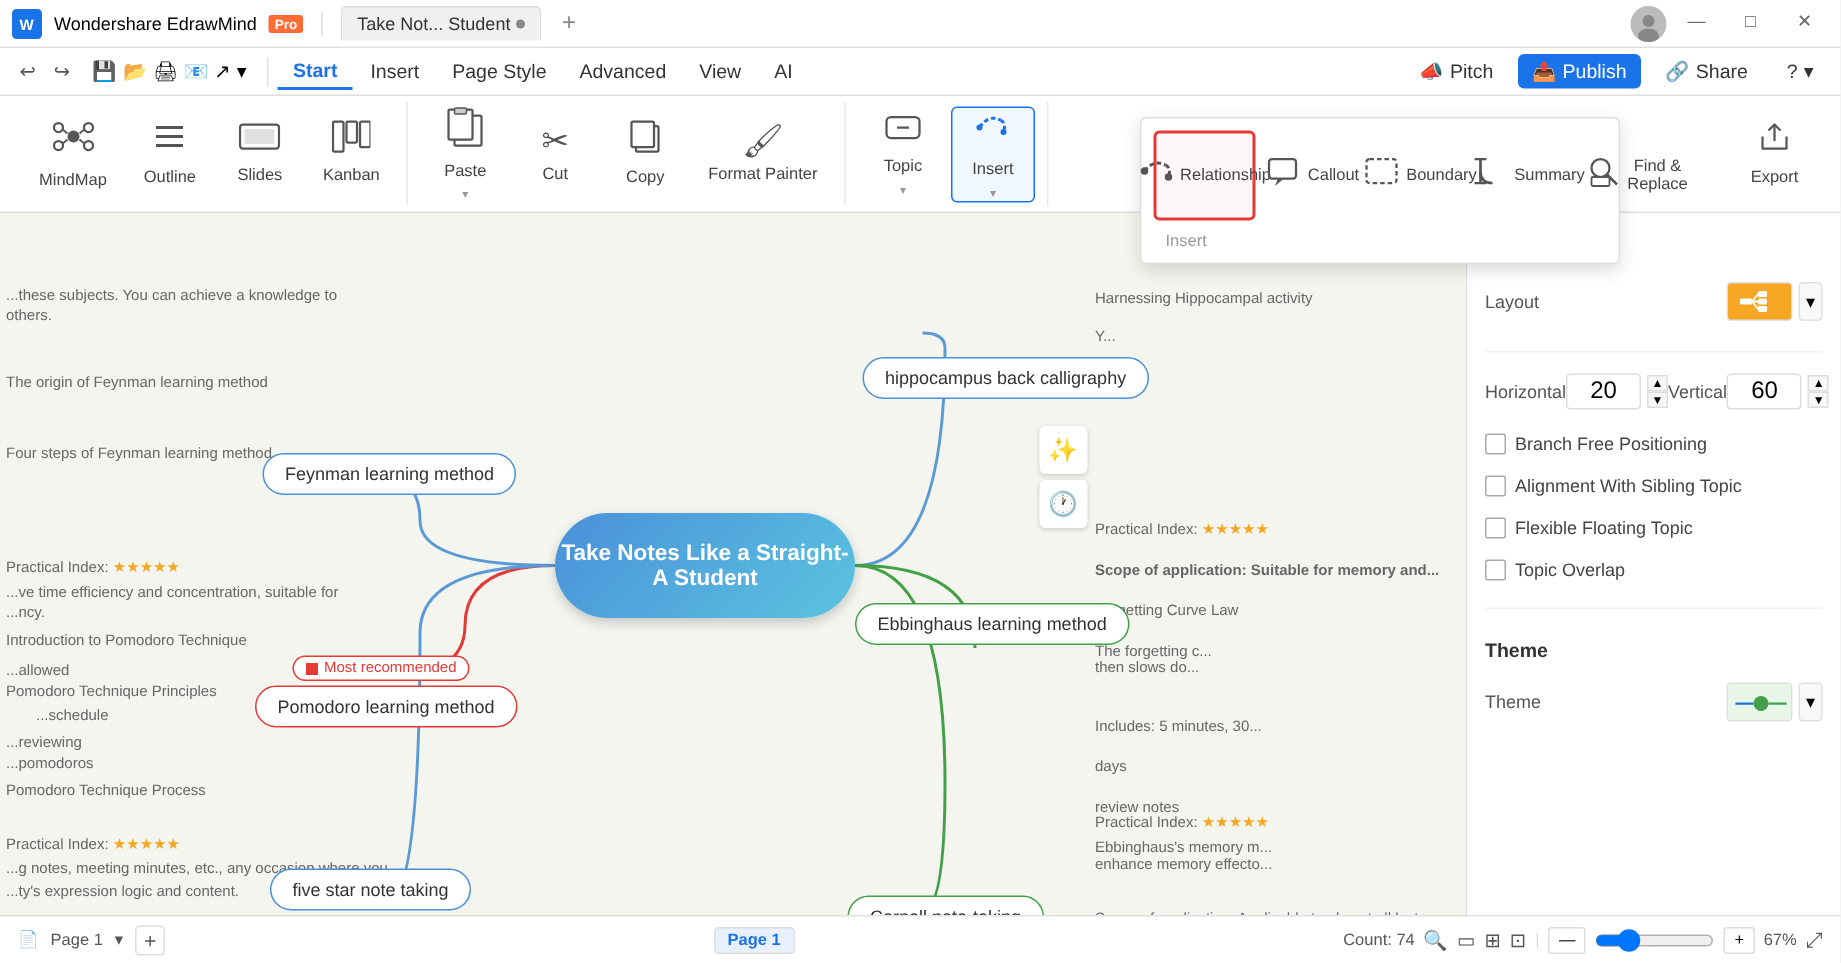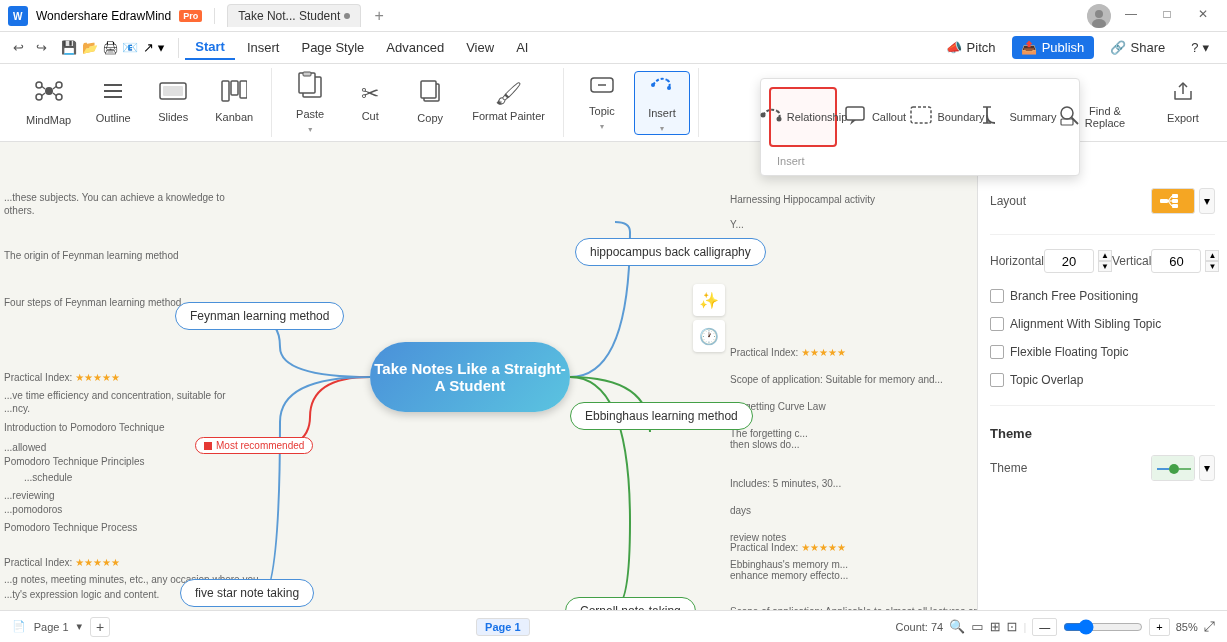--- a/index.html
+++ b/index.html
@@ -78,21 +78,21 @@
     .right-panel {
       width: 250px; background: #fff; border-left: 1px solid #e0e0e0;
       padding: 12px; overflow-y: auto; display: flex; flex-direction: column; gap: 10px;
     }
 
     
     .panel-title { font-size: 13px; font-weight: 600; color: #333; margin-bottom: 8px; }
     .panel-row { display: flex; align-items: center; justify-content: space-between; margin-bottom: 6px; }
     .panel-label { font-size: 12px; color: #555; }
     .panel-input-group { display: flex; align-items: center; gap: 4px; }
-    .panel-input { width: 50px; height: 24px; border: 1px solid #ddd; border-radius: 3px; text-align: center; font-size: 13px; padding: 2px; }
+    .panel-input { width: 50px; height: 24px; border: 1px solid #ddd; border-radius: 3px; text-align: center; font-size: 16px; padding: 2px; }
     .panel-stepper { display: flex; flex-direction: column; }
     .panel-stepper button { width: 14px; height: 11px; border: 1px solid #ddd; background: #f8f8f8; cursor: pointer; font-size: 8px; display: flex; align-items: center; justify-content: center; padding: 0; }
     .panel-reset-btn { padding: 3px 10px; border: 1px solid #ddd; border-radius: 3px; background: #f8f8f8; cursor: pointer; font-size: 12px; color: #555; }
     .panel-checkbox-row { display: flex; align-items: center; gap: 6px; margin-bottom: 4px; }
     .panel-checkbox { width: 14px; height: 14px; border: 1px solid #aaa; border-radius: 2px; background: #fff; display: flex; align-items: center; justify-content: center; }
     .panel-checkbox-label { font-size: 12px; color: #444; }
     .panel-section-title { font-size: 13px; font-weight: 600; color: #333; margin: 6px 0 4px; }
 
     
     .right-icons {
@@ -414,20 +414,21 @@
     <div class="small-text" style="left:4px;top:330px;margin-left:20px;">...schedule</div>
     <div class="small-text" style="left:4px;top:348px;">...reviewing</div>
     <div class="small-text" style="left:4px;top:362px;">...pomodoros</div>
     <div class="small-text" style="left:4px;top:380px;">Pomodoro Technique Process</div>
 
     <div style="position:absolute;left:195px;top:295px;background:#fff;border:1px solid #e53935;border-radius:10px;padding:2px 8px;font-size:10px;color:#e53935;display:flex;align-items:center;gap:4px;z-index:10;">
       <span style="width:8px;height:8px;background:#e53935;border-radius:50;display:inline-block;"></span>
       Most recommended
     </div>
 
+    <div class="branch-node red" style="left:170px;top:315px;">Pomodoro learning method</div>
 
     <div class="small-text" style="left:4px;top:415px;">Practical Index: <span class="stars">★★★★★</span></div>
     <div class="small-text" style="left:4px;top:432px;">...g notes, meeting minutes, etc., any occasion where you</div>
     <div class="small-text" style="left:4px;top:447px;">...ty's expression logic and content.</div>
     <div class="small-text" style="left:4px;top:467px;">...to say, Why is this worth discussing?</div>
 
     <div class="branch-node blue" style="left:180px;top:437px;">five star note taking</div>
 
     <div class="center-node">
       <span>Take Notes Like a Straight-A Student</span>
@@ -435,21 +436,21 @@
 
     <div style="position:absolute;left:730px;top:52px;">
       <div class="small-text" style="position:relative;left:0;top:0;">Harnessing Hippocampal activity</div>
       <div class="small-text" style="position:relative;left:0;top:14px;">Y...</div>
     </div>
 
     <div class="branch-node blue" style="left:575px;top:52px;margin-top:44px;">hippocampus back calligraphy</div>
 
     <div style="position:absolute;left:730px;top:205px;">
       <div class="small-text" style="position:relative;">Practical Index: <span class="stars">★★★★★</span></div>
-      <div class="small-text" style="position:relative;top:16px;">Scope of application: Suitable for memory and...</div>
+      <div class="small-text" style="position:relative;top:16px;font-weight:bold;">Scope of application: Suitable for memory and...</div>
       <div class="small-text" style="position:relative;top:32px;">Forgetting Curve Law</div>
       <div class="small-text" style="position:relative;top:48px;">The forgetting c...<br>then slows do...</div>
       <div class="small-text" style="position:relative;top:76px;">Includes: 5 minutes, 30...</div>
       <div class="small-text" style="position:relative;top:92px;">days</div>
       <div class="small-text" style="position:relative;top:108px;">review notes</div>
       <div class="small-text" style="position:relative;top:124px;">Ebbinghaus's memory m...<br>enhance memory effecto...</div>
       <div class="small-text" style="position:relative;top:152px;">Diversity of memory methods</div>
 
     </div>
 
@@ -563,16 +564,16 @@
   <div class="statusbar-right">
     <span>Count: 74</span>
     <span style="font-size:13px;">🔍</span>
     <span style="font-size:13px;">▭</span>
     <span style="font-size:13px;">⊞</span>
     <span style="font-size:13px;">⊡</span>
     <span style="color:#ddd;">|</span>
     <button class="zoom-btn">—</button>
     <input type="range" min="10" max="200" value="55" style="width: 80px;">
     <button class="zoom-btn">+</button>
-    <span>85%</span>
+    <span>67%</span>
     <span style="cursor:pointer;font-size:14px;">⤢</span>
   </div>
 </div>
 
 </body></html>

